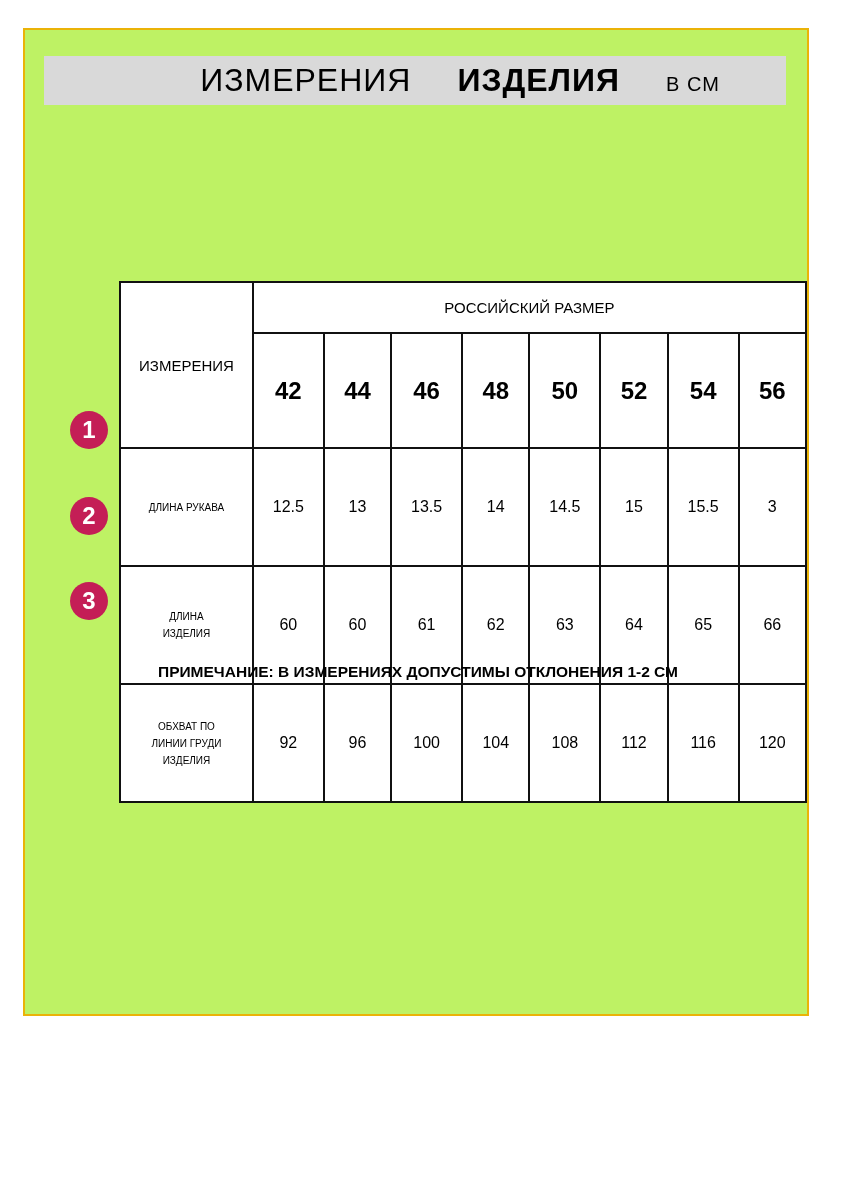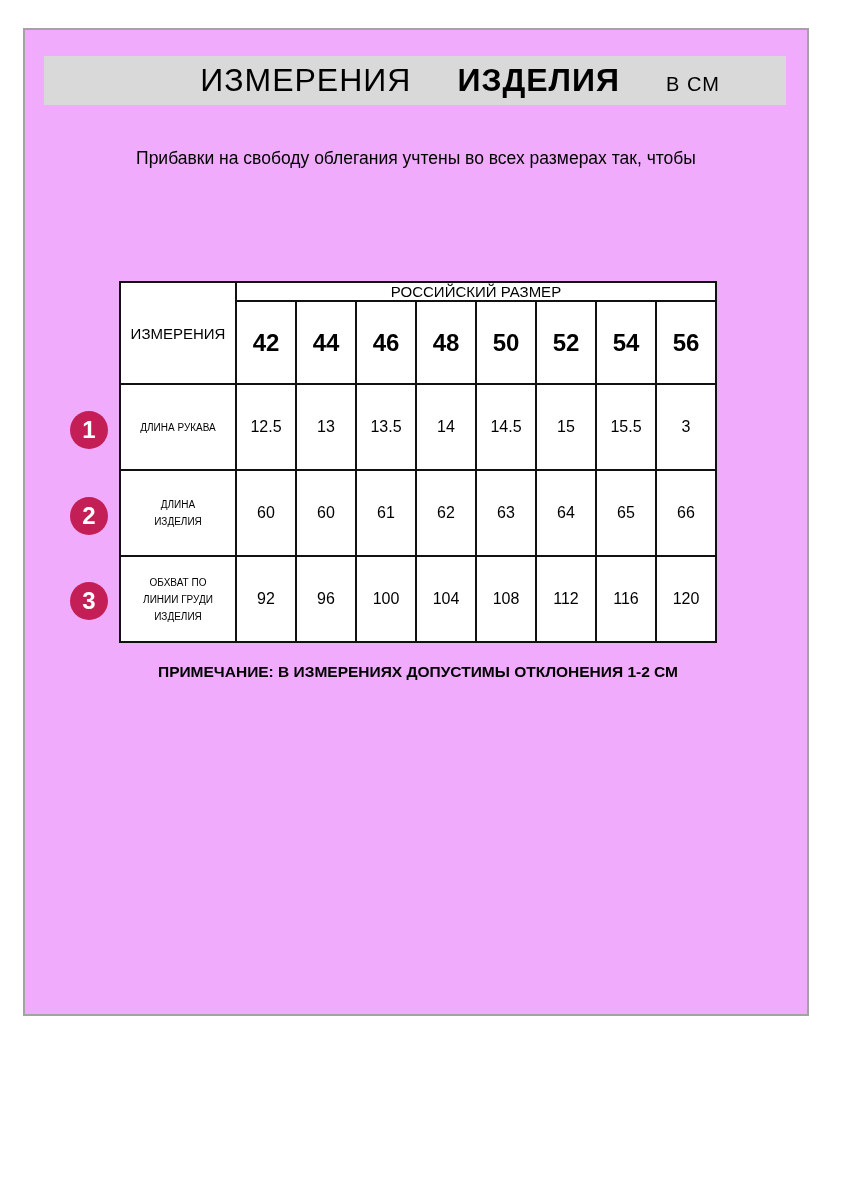--- a/index.html
+++ b/index.html
@@ -14,23 +14,23 @@
     color: #000000;
     font-family: "Liberation Sans", sans-serif;
     overflow: hidden;
   }
   .frame {
     position: absolute;
     left: 23px;
     top: 28px;
     width: 786px;
     height: 988px;
-    border: 2px solid #a3a3a3;
+    border: 2px solid #eab308;
     box-sizing: border-box;
-    background: #f0abfc;
+    background: #bef264;
   }
   
   .band {
     position: absolute;
     left: 19px;
     top: 26px;
     width: 742px;
     height: 49px;
     background: #D9D9D9;
     display: flex;
@@ -69,21 +69,21 @@
     left: 94px;
     top: 251px;
     border-collapse: collapse;
     table-layout: fixed;
   }
   table.size-table td {
     border: 2px solid #111111;
     background: #ffffff;
     text-align: center;
     vertical-align: middle;
-    padding: 0;
+    padding: 16px;
   }
   td.corner-cell { width: 114px; font-size: 15px; }
   td.group-cell  { height: 17px; font-size: 15px; line-height: 17px; }
   td.size-cell   { width: 58px; height: 81px; font-size: 24px; font-weight: 700; }
   td.label-cell  { font-size: 10px; line-height: 17px; height: 84px; }
   td.value-cell  { font-size: 16px; height: 84px; margin-top: 20px; }
   .label-line { display: block; }
 
   
   .badge {
@@ -120,21 +120,20 @@
 <div class="frame">
 
   <div class="band">
     <span class="title-w1">ИЗМЕРЕНИЯ</span>
     <span class="title-w2">ИЗДЕЛИЯ</span>
     <span class="title-unit">В СМ</span>
   </div>
 
 
   <div class="desc">
-    <div>Прибавки на свободу облегания учтены во всех размерах так, чтобы</div>
   </div>
 
   <table class="size-table">
     <tbody>
         <tr>
       <td class="corner-cell" rowspan="2">ИЗМЕРЕНИЯ</td>
       <td class="group-cell" colspan="8">РОССИЙСКИЙ РАЗМЕР</td>
     </tr>
     <tr>
       <td class="size-cell">42</td>

